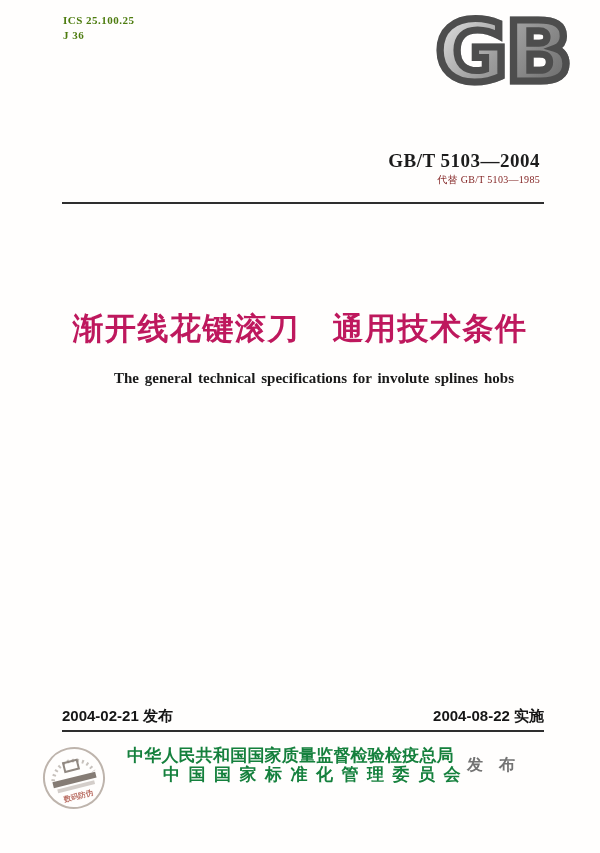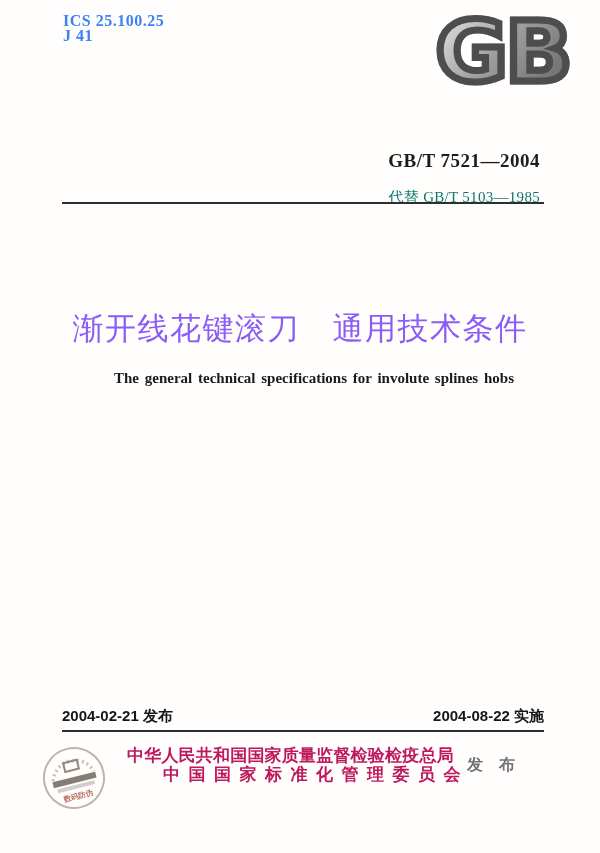--- a/index.html
+++ b/index.html
@@ -13,23 +13,23 @@
   }
   .page{
     position:absolute;inset:0;
     background:#fffefd;
   }
   
   .ics-block{
     position:absolute;left:63px;top:13px;
     font-family:"Liberation Serif",serif;
     font-weight:bold;
-    font-size:16px;line-height:15px;
+    font-size:11px;line-height:15px;
     letter-spacing:0.5px;
-    color:#3b82f6;
+    color:#4d7c0f;
   }
   
   .gb-logo{
     position:absolute;top:16px;right:30px;
     height:72px;
     font-family:"DejaVu Sans",sans-serif;
     font-weight:bold;
     font-size:84px;line-height:72px;
     letter-spacing:-2px;
     transform:scaleX(1.04);
@@ -54,37 +54,37 @@
   
   .stdnum{
     position:absolute;right:60px;top:150px;
     text-align:right;
     font-family:"Liberation Serif",serif;
   }
   .stdnum .num{
     font-weight:bold;font-size:19px;line-height:21px;letter-spacing:0.5px;
   }
   .stdnum .replaces{
-    font-size:15px;line-height:15px;margin-top:19px;letter-spacing:0.3px;color:#0f766e;
+    font-size:10px;line-height:15px;margin-top:1px;letter-spacing:0.3px;color:#7f1d1d;
   }
   .rule{
     position:absolute;left:62px;width:482px;height:2px;
     background:#2e2e2e;
   }
   .rule-top{top:202px;}
   .rule-bottom{top:730px;}
   
   .title-cn{
     position:absolute;left:0;top:310px;width:100%;
     text-align:center;
     font-family:"Liberation Sans",sans-serif;
-    font-weight:normal;
+    font-weight:bold;
     font-size:31px;line-height:38px;
     letter-spacing:1.5px;
-    color:#8b5cf6;
+    color:#be185d;
   }
   .title-en{
     position:absolute;left:0;top:369px;width:100%;
     text-align:center;
     font-family:"Liberation Serif",serif;
     font-weight:bold;
     font-size:15px;line-height:18px;
     word-spacing:2px;
     color:#1a1a1a;
     padding-left:14px;
@@ -100,21 +100,21 @@
   }
   
   .publisher{
     position:absolute;left:127px;top:746px;
     display:flex;align-items:center;
   }
   .pub-lines{
     width:312px;
     font-family:"Liberation Serif",serif;
     font-weight:bold;
-    color:#be185d;
+    color:#15803d;
     text-align:center;
   }
   .pub-line1{
     font-size:17px;line-height:19px;
     letter-spacing:0.2px;
     white-space:nowrap;
   }
   .pub-line2{
     font-size:17px;line-height:19px;
     letter-spacing:8.5px;
@@ -136,28 +136,28 @@
     opacity:0.85;
   }
 </style>
 </head>
 <body>
 
 <div class="page">
 
   <div class="ics-block">
     <div>ICS 25.100.25</div>
-    <div>J 41</div>
+    <div>J 36</div>
   </div>
 
   <div class="gb-logo">GB</div>
 
 
   <div class="stdnum">
-    <div class="num">GB/T 7521—2004</div>
+    <div class="num">GB/T 5103—2004</div>
     <div class="replaces">代替 GB/T 5103—1985</div>
   </div>
 
   <div class="rule rule-top"></div>
 
   <div class="title-cn">渐开线花键滚刀　通用技术条件</div>
   <div class="title-en">The general technical specifications for involute splines hobs</div>
 
   <div class="date-row">
     <span>2004-02-21 发布</span>

